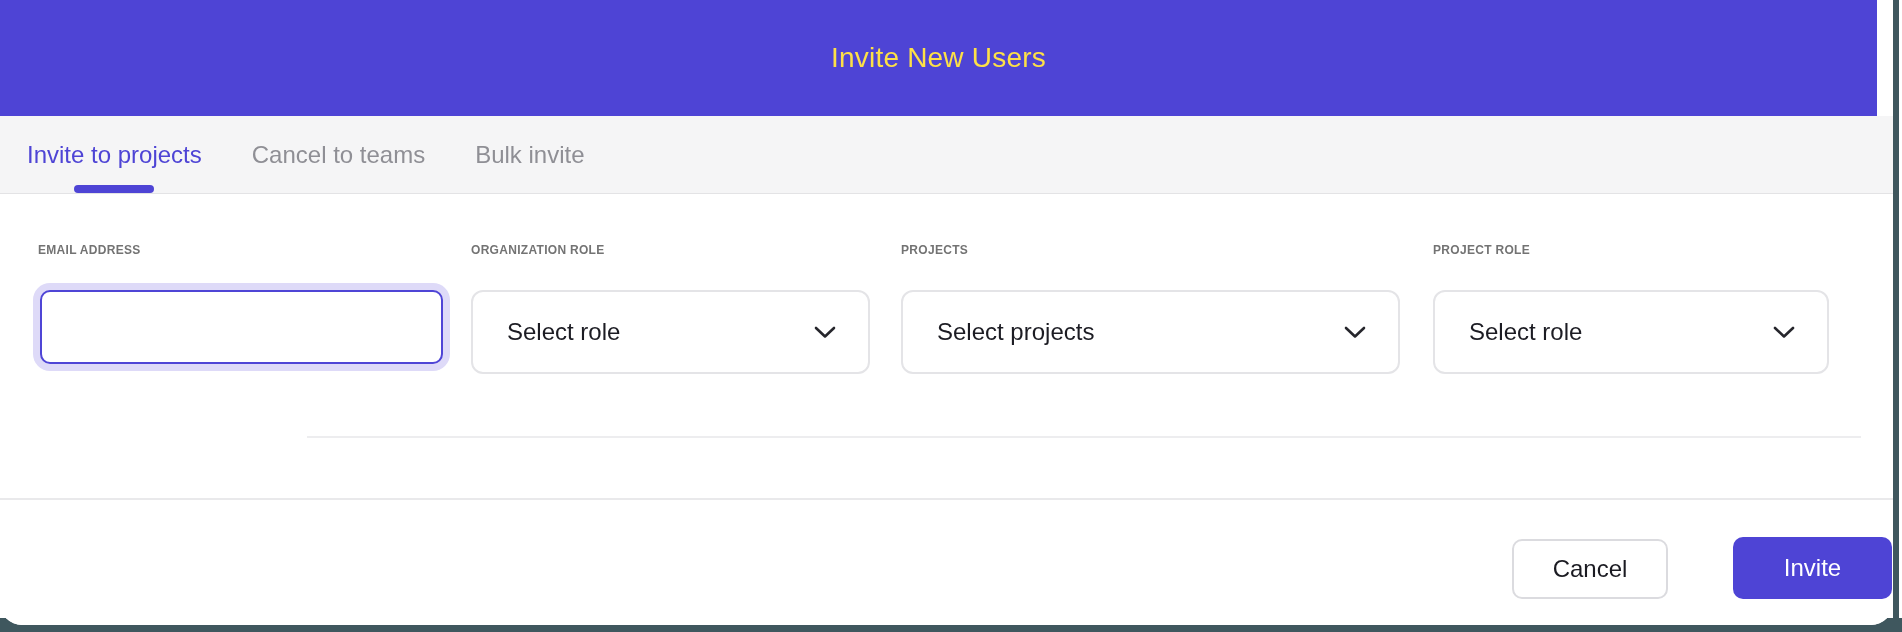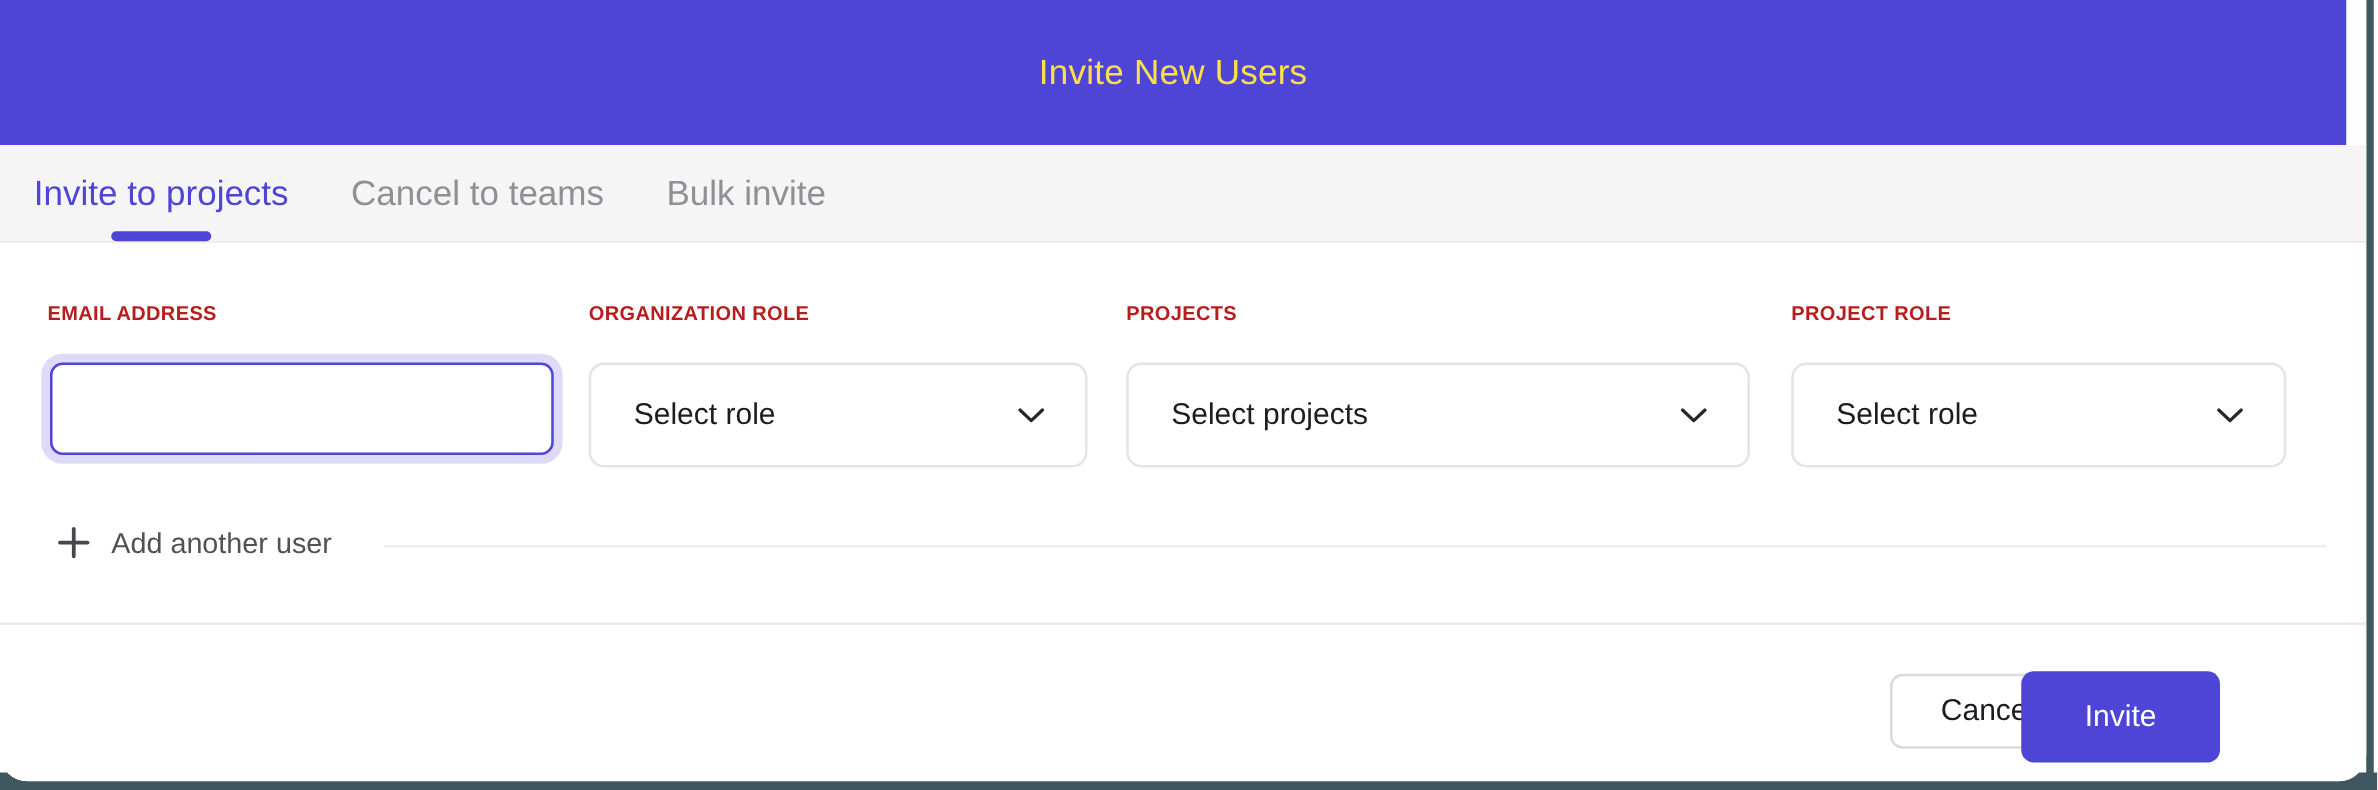--- a/index.html
+++ b/index.html
@@ -15,27 +15,27 @@
          border-radius:0 0 22px 22px;overflow:hidden;}
 
   
   .modal-header{position:absolute;left:0;top:0;width:1877px;height:116px;background:#4e44d5;
                 display:flex;align-items:center;justify-content:center;}
   .modal-title{color:#fde047;font-size:28px;font-weight:400;letter-spacing:.2px;}
 
   
   .tabbar{position:absolute;left:0;top:116px;width:1893px;height:78px;background:#f5f5f6;
           border-bottom:1px solid #e3e3e5;display:flex;align-items:stretch;padding-left:27px;gap:50px;box-sizing:border-box;}
-  .tab{position:relative;display:flex;align-items:center;font-size:28px;color:#8f8f95;cursor:pointer;white-space:nowrap;}
+  .tab{position:relative;display:flex;align-items:center;font-size:24px;color:#8f8f95;cursor:pointer;white-space:nowrap;}
   .tab.active{color:#4e44d5;font-weight:500;}
   .tab.active .tab-underline{position:absolute;left:50%;transform:translateX(-50%);bottom:0;width:80px;height:8px;
           border-radius:5px;background:#4e44d5;}
 
   
-  .field-label{position:absolute;top:243px;font-size:16px;font-weight:700;letter-spacing:.3px;color:#b91c1c;}
+  .field-label{position:absolute;top:243px;font-size:12px;font-weight:700;letter-spacing:.3px;color:#737373;}
   .lbl-0{left:38px;} .lbl-1{left:471px;} .lbl-2{left:901px;} .lbl-3{left:1433px;}
 
   .email-input{position:absolute;left:40px;top:290px;width:403px;height:74px;box-sizing:border-box;
                border:2px solid #4f45d6;border-radius:10px;box-shadow:0 0 0 7px #dedaf8;
                font-size:24px;padding:0 20px;color:#1b1b22;outline:none;background:#ffffff;
                font-family:"Liberation Sans", sans-serif;}
 
   .select{position:absolute;top:290px;height:84px;box-sizing:border-box;background:#ffffff;
           border:2px solid #e4e4e7;border-radius:12px;display:flex;align-items:center;
           justify-content:space-between;padding:0 32px 0 34px;cursor:pointer;}
@@ -48,21 +48,21 @@
   .plus-icon{display:flex;align-items:center;margin-right:16px;}
   .add-label{font-size:23px;font-weight:500;color:#515158;}
   .add-divider{position:absolute;left:307px;top:436px;width:1554px;height:2px;background:#ededef;}
 
   
   .footer{position:absolute;left:0;top:498px;width:1893px;height:127px;background:#ffffff;
           border-top:2px solid #e9e9eb;box-sizing:border-box;padding-left:48px;}
   .btn{position:absolute;display:flex;align-items:center;justify-content:center;border-radius:10px;
        font-size:24px;cursor:pointer;box-sizing:border-box;font-family:"Liberation Sans", sans-serif;}
   .btn-cancel{left:1512px;top:39px;width:156px;height:60px;background:#ffffff;border:2px solid #dbdbdf;color:#1b1b22;}
-  .btn-invite{left:1617px;top:37px;width:159px;height:73px;background:#4e44d5;border:none;color:#ffffff;text-align:center;}
+  .btn-invite{left:1733px;top:37px;width:159px;height:62px;background:#4e44d5;border:none;color:#ffffff;text-align:center;}
 </style>
 </head>
 <body>
 
 <div id="canvas">
 
   <div class="bg-bottom-band"></div>
   <div class="bg-right-strip"></div>
 
   <div class="modal">
@@ -111,29 +111,20 @@
 
     <div class="select sel-3">
       <span class="select-value">Select role</span>
       <span class="chevron">
         <svg width="22" height="13" viewBox="0 0 22 13">
             <polyline points="2,2 11,10.5 20,2" fill="none" stroke="#26262c" stroke-width="2.6" stroke-linecap="round" stroke-linejoin="round"></polyline>
           </svg>
       </span>
     </div>
 
-    <div class="add-row">
-      <span class="plus-icon">
-        <svg width="28" height="28" viewBox="0 0 28 28">
-            <line x1="14" y1="3" x2="14" y2="25" stroke="#47474d" stroke-width="3" stroke-linecap="round"></line>
-            <line x1="3" y1="14" x2="25" y2="14" stroke="#47474d" stroke-width="3" stroke-linecap="round"></line>
-          </svg>
-      </span>
-      <span class="add-label">Add another user</span>
-    </div>
     <div class="add-divider"></div>
 
     <div class="footer">
       <button class="btn btn-cancel">Cancel</button>
       <button class="btn btn-invite">Invite</button>
     </div>
 
   </div>
 </div>
 

